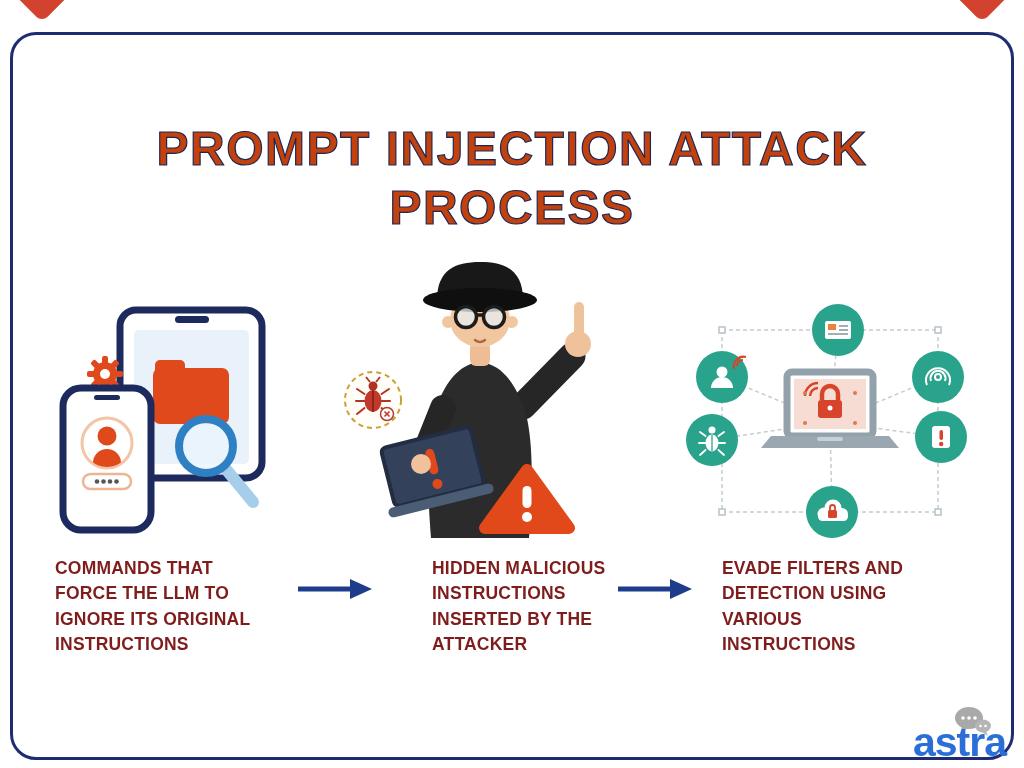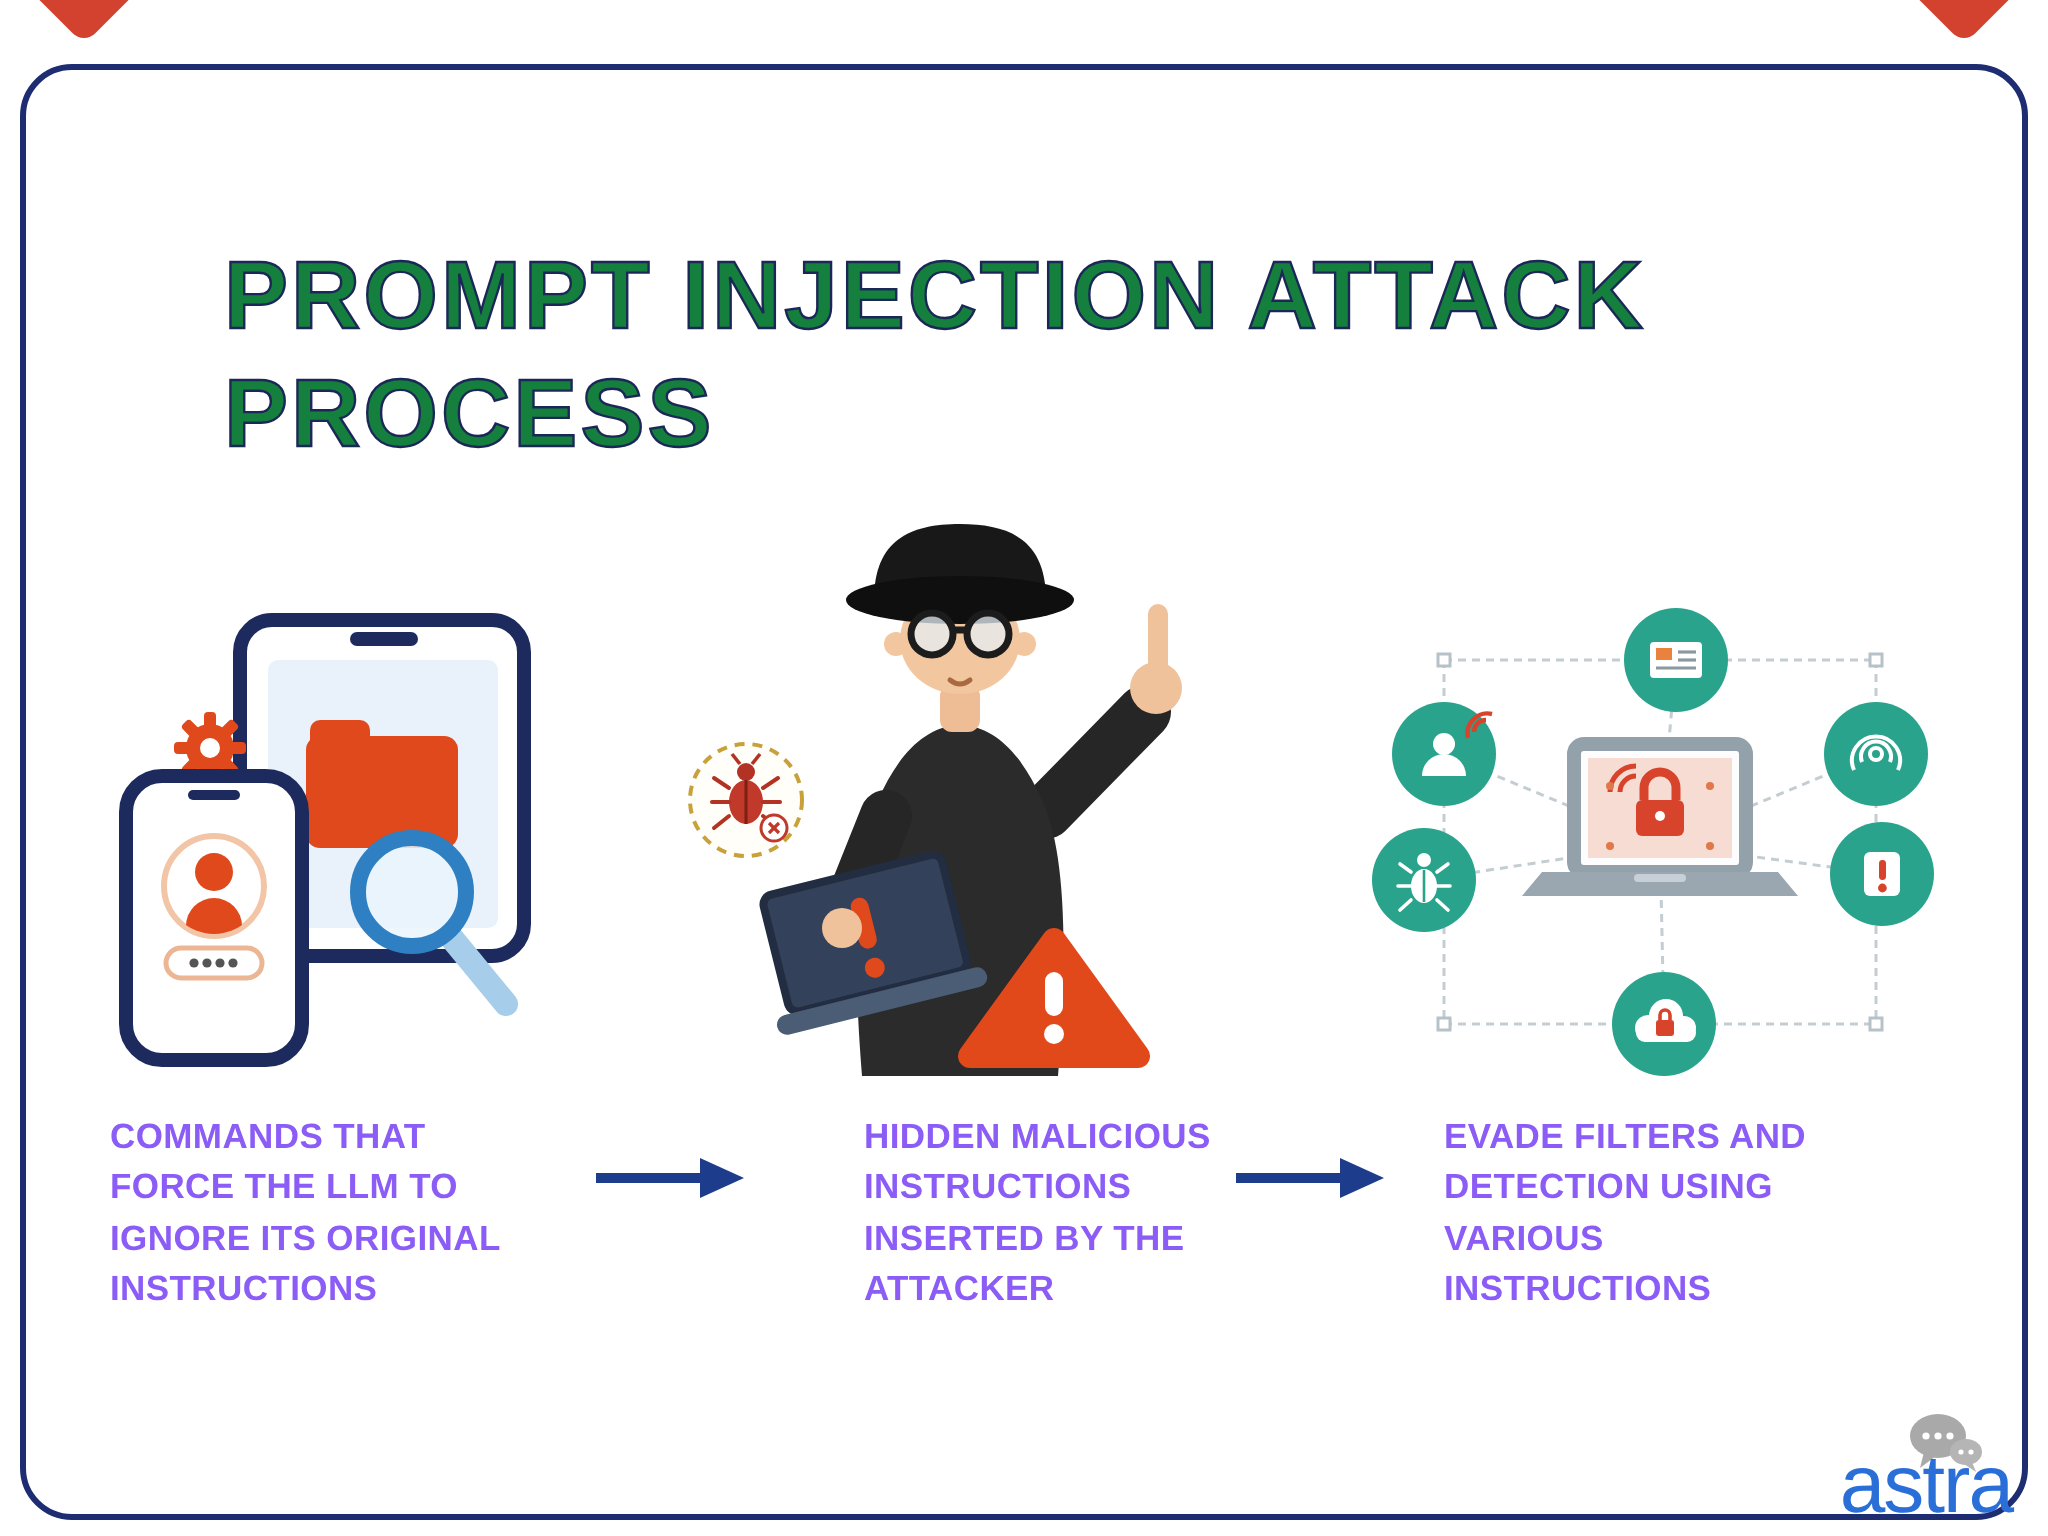--- a/index.html
+++ b/index.html
@@ -11,47 +11,47 @@
     position:absolute;left:10px;top:32px;right:10px;bottom:8px;
     border:3px solid #1e2d72;border-radius:26px;
   }
   .corner{
     position:absolute;width:40px;height:40px;background:#d3422e;
     border-radius:8px;transform:rotate(45deg);top:-26px;
   }
   .corner.left{left:22px;}
   .corner.right{right:22px;}
   .title{
-    position:absolute;top:88px;left:0;width:100%;
-    font-size:48px;line-height:1.22;font-weight:800;color:#15803d;
+    position:absolute;top:88px;left:0;width:100%;text-align:center;
+    font-size:48px;line-height:1.22;font-weight:800;color:#c2410c;
     letter-spacing:1.5px;-webkit-text-stroke:1.2px #1b2757;
   }
   .title-inner{max-width:800px;margin:0 auto;}
   .illus{position:absolute;}
   .illus svg{display:block;width:100%;height:100%;}
   #illus-devices{left:55px;top:300px;width:215px;height:235px;}
   #illus-hacker{left:335px;top:258px;width:285px;height:280px;}
   #illus-network{left:685px;top:296px;width:290px;height:252px;}
   .step-label{
     position:absolute;top:556px;font-size:17.5px;font-weight:700;
-    color:#8b5cf6;line-height:1.45;letter-spacing:.2px;
+    color:#7f1d1d;line-height:1.45;letter-spacing:.2px;
   }
   #step-1{left:55px;width:198px;}
   #step-2{left:388px;width:192px;margin-left:44px;}
   #step-3{left:722px;width:188px;}
   .arrow{position:absolute;top:576px;width:78px;height:26px;}
   #arrow-1{left:296px;}
   #arrow-2{left:616px;}
   .watermark{
     position:absolute;top:706px;right:32px;display:flex;align-items:center;gap:10px;
     color:#9b9b9b;font-size:22px;letter-spacing:1px;
   }
   .logo{
     position:absolute;right:18px;top:722px;color:#2a6fd8;
-    font-size:41px;font-weight:400;letter-spacing:-1px;line-height:1;
+    font-size:41px;font-weight:700;letter-spacing:-1px;line-height:1;
   }
 </style>
 </head>
 <body>
 
 <div class="frame"></div>
 <div class="corner left"></div>
 <div class="corner right"></div>
 
 <h1 class="title">

